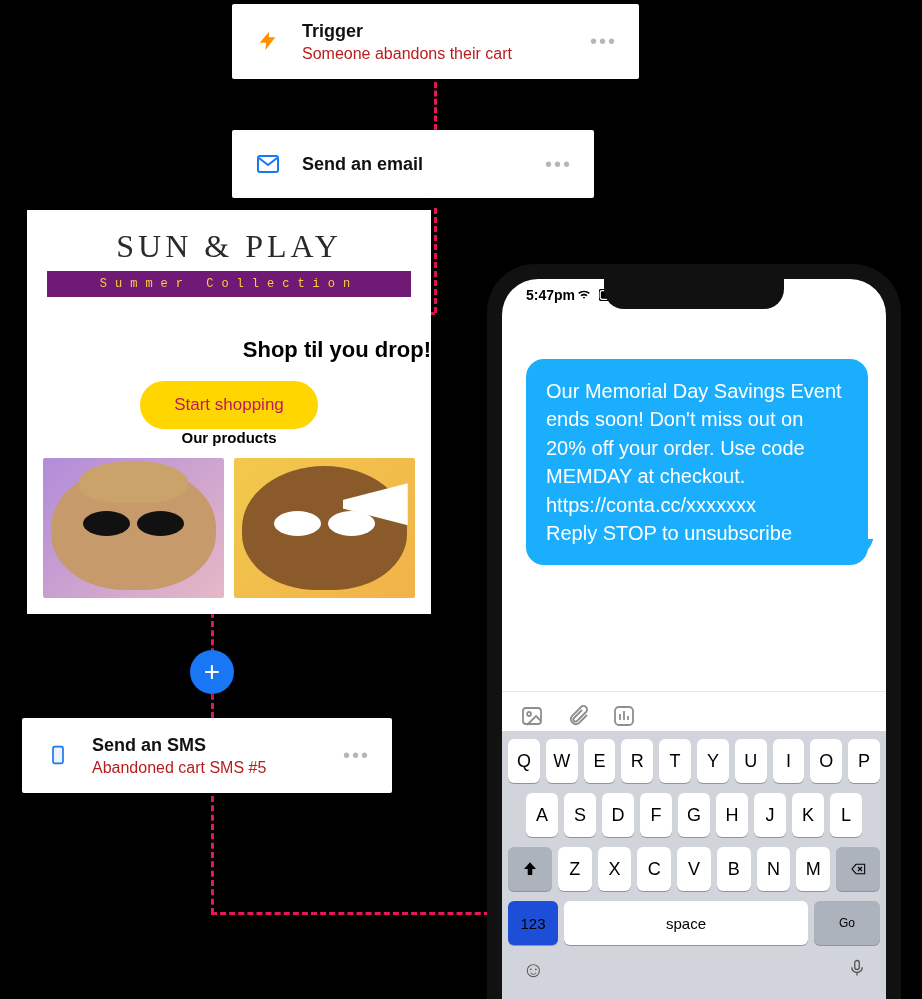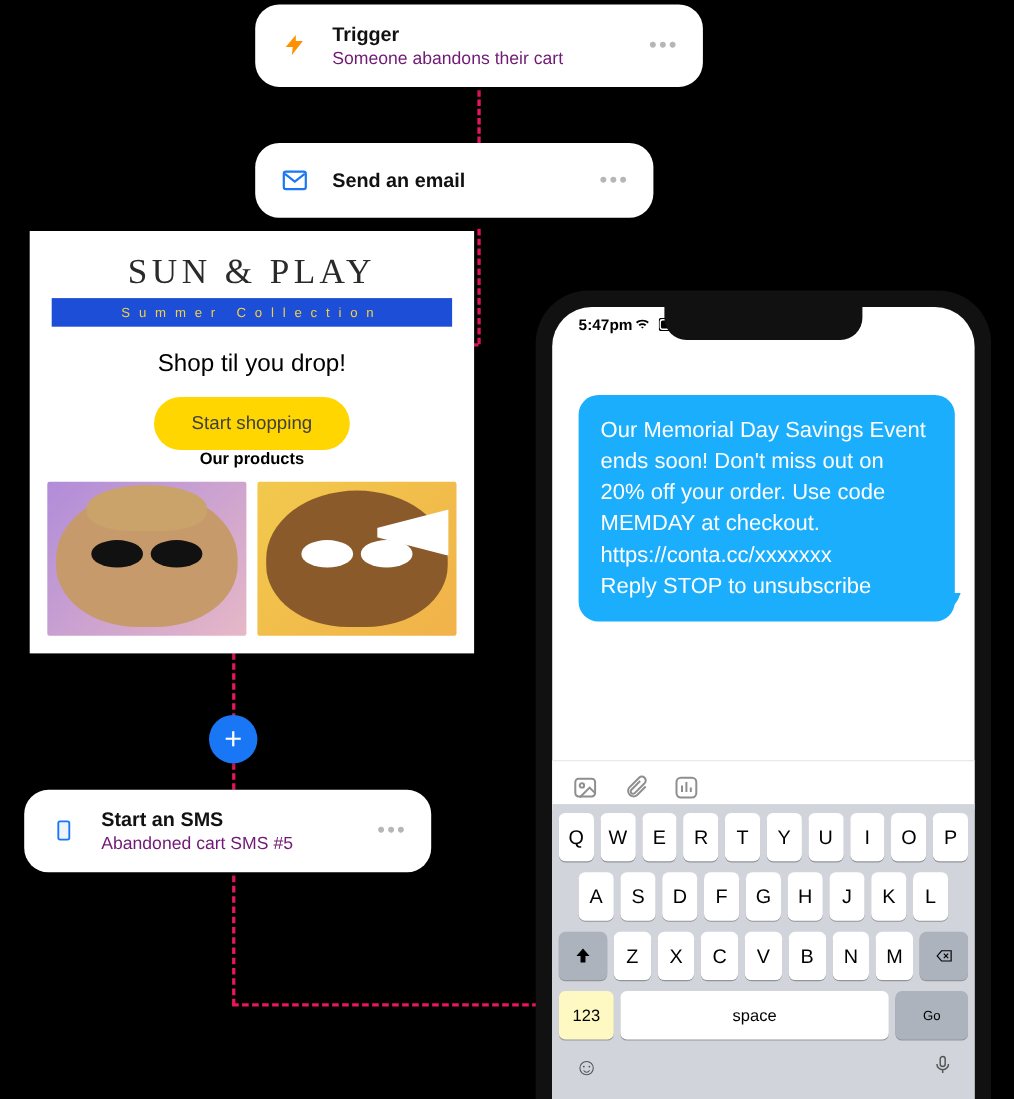--- a/index.html
+++ b/index.html
@@ -9,21 +9,21 @@
       height: 999px;
       background: #000;
       position: relative;
       overflow: hidden;
     }
 
     
     .node {
       position: absolute;
       background: #fff;
-      border-radius: 22px;
+      border-radius: 2px;
       box-shadow: 0 2px 10px rgba(0,0,0,0.25);
       display: flex;
       align-items: center;
       padding: 16px 18px;
       gap: 16px;
     }
     .node .icon-box {
       width: 36px;
       height: 36px;
       display: flex;
@@ -33,21 +33,21 @@
     }
     .node .texts { flex: 1; }
     .node .title {
       font-size: 18px;
       font-weight: 700;
       color: #111;
       line-height: 1.25;
     }
     .node .subtitle {
       font-size: 16px;
-      color: #701a75;
+      color: #b91c1c;
       margin-top: 2px;
     }
     .node .more {
       color: #b6b6b6;
       font-size: 20px;
       letter-spacing: 2px;
       padding: 0 4px;
       flex-shrink: 0;
     }
 
@@ -75,48 +75,48 @@
     }
     #email-card .brand-title{
       font-family: "Times New Roman", Georgia, serif;
       font-size: 32px;
       letter-spacing: 4px;
       text-align: center;
       color: #2a2a2a;
       margin-top: 6px;
     }
     #email-card .brand-bar{
-      background: #1d4ed8;
+      background: #701a75;
       color: #f4d03f;
       font-size: 12px;
       letter-spacing: 8px;
       text-align: center;
       padding: 6px 0;
       margin: 6px 20px 0 20px;
-      font-family: Liberation Sans, sans-serif;
+      font-family: Liberation Mono, monospace;
     }
     #email-card .headline{
-      text-align: center;
+      text-align: right;
       font-size: 22px;
-      font-weight: 400;
-      margin-top: 20px;
+      font-weight: 700;
+      margin-top: 40px;
     }
     #email-card .sub1{
       text-align: center;
       font-size: 11px;
       color: #444;
       margin-top: 6px;
       padding: 0 40px;
       line-height: 1.4;
     }
     #email-card .cta{
       display: block;
       margin: 18px auto 0 auto;
       background: #ffd600;
-      color: #404040;
+      color: #be185d;
       border: none;
       font-size: 17px;
       padding: 14px 34px;
       border-radius: 26px;
     }
     #email-card .products-label{
       text-align: center;
       font-size: 15px;
       font-weight: 700;
     }
@@ -254,21 +254,21 @@
       font-size:18px;
       display:flex; align-items:center; justify-content:center;
       height: 44px;
       flex:1;
       max-width: 34px;
     }
     .krow.r2 .key{ max-width:34px; }
     .krow.r2{ padding: 0 18px;}
     .key.fn{ background:#adb3bd; max-width:44px; flex: 0 0 44px;}
     .key.go{ background:#adb3bd; flex:0 0 66px; max-width:66px; font-size:12px;}
-    .key.num{ background:#fef9c3; flex:0 0 50px; max-width:50px; font-size:15px;}
+    .key.num{ background:#1d4ed8; flex:0 0 50px; max-width:50px; font-size:15px;}
     .key.space{ flex:1; max-width:none; font-size:15px;}
     .kbottom{ display:flex; justify-content:space-between; padding: 2px 14px; color:#555;}
     .kbottom span{ font-size:22px; }
 
   </style>
 </head>
 <body>
 
 <div class="dash-v" style="left:434px; top:82px;  height:48px;"></div>
 <div class="dash-v" style="left:434px; top:208px; height:105px;"></div>
@@ -332,21 +332,21 @@
 <div id="add-button">+</div>
 
 <div id="node-sms" class="node">
   <div class="icon-box">
     <svg width="20" height="30" viewBox="0 0 24 24">
         <rect x="6" y="2" width="12" height="20" rx="2" fill="none" stroke="#1976f5" stroke-width="2"></rect>
         <rect x="6" y="2" width="12" height="20" rx="2" fill="#1976f5" opacity="0.08"></rect>
       </svg>
   </div>
   <div class="texts">
-    <div class="title">Start an SMS</div>
+    <div class="title">Send an SMS</div>
     <div class="subtitle">Abandoned cart SMS #5</div>
   </div>
   <div class="more">•••</div>
 </div>
 
 <div id="endpoint-dot"></div>
 
 <div id="phone">
   <div id="phone-screen">
     <div id="notch"></div>

